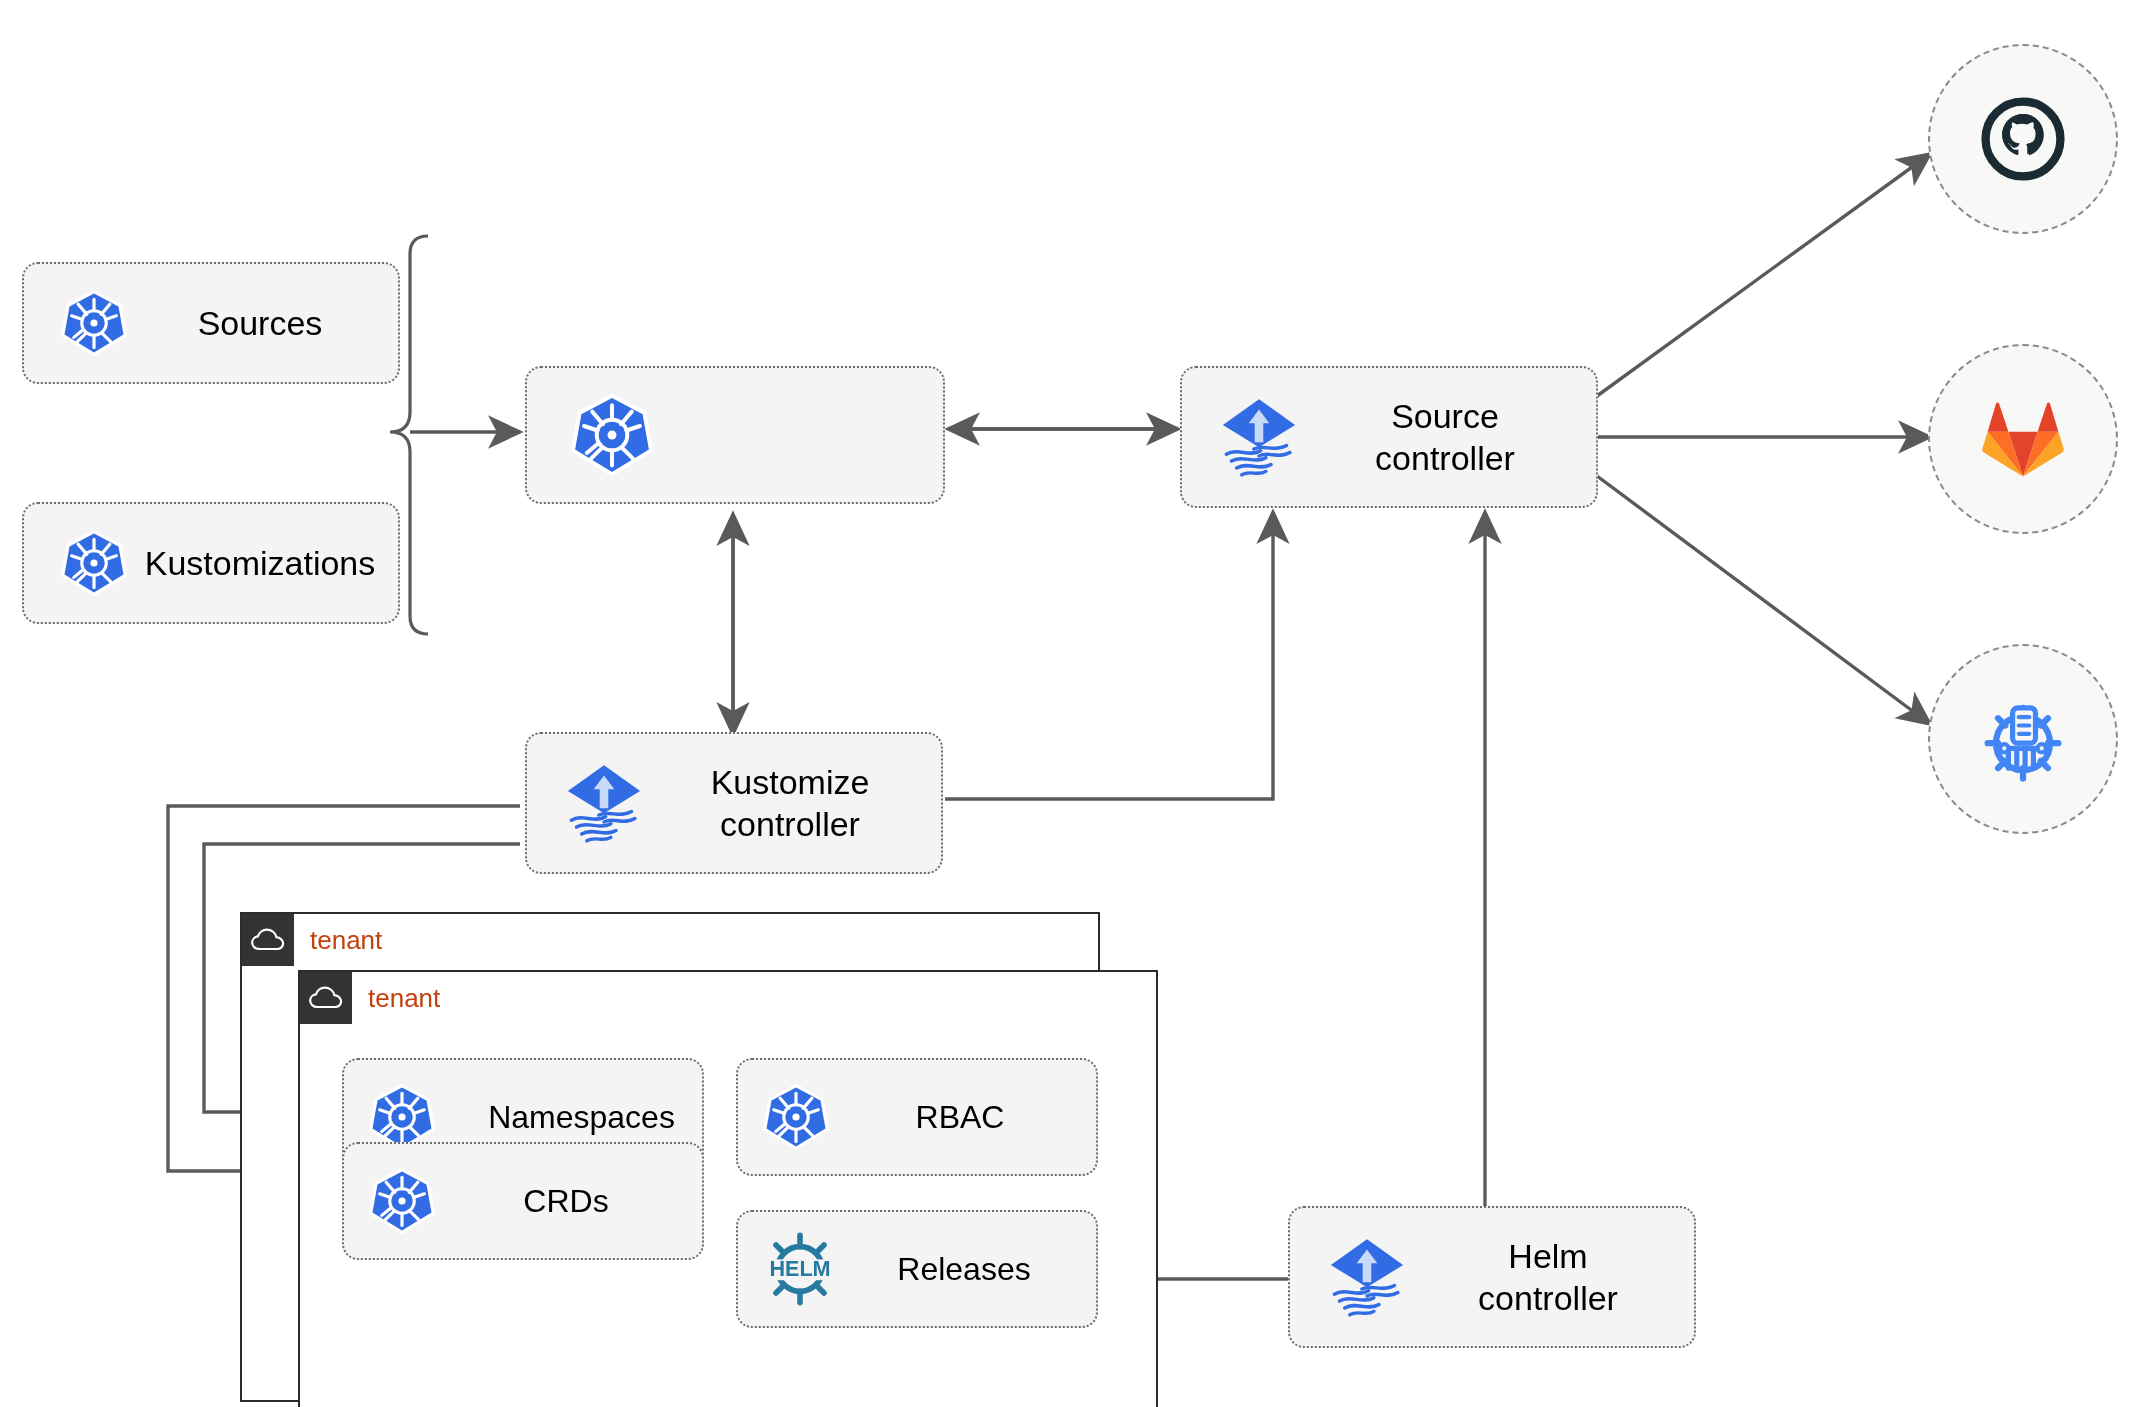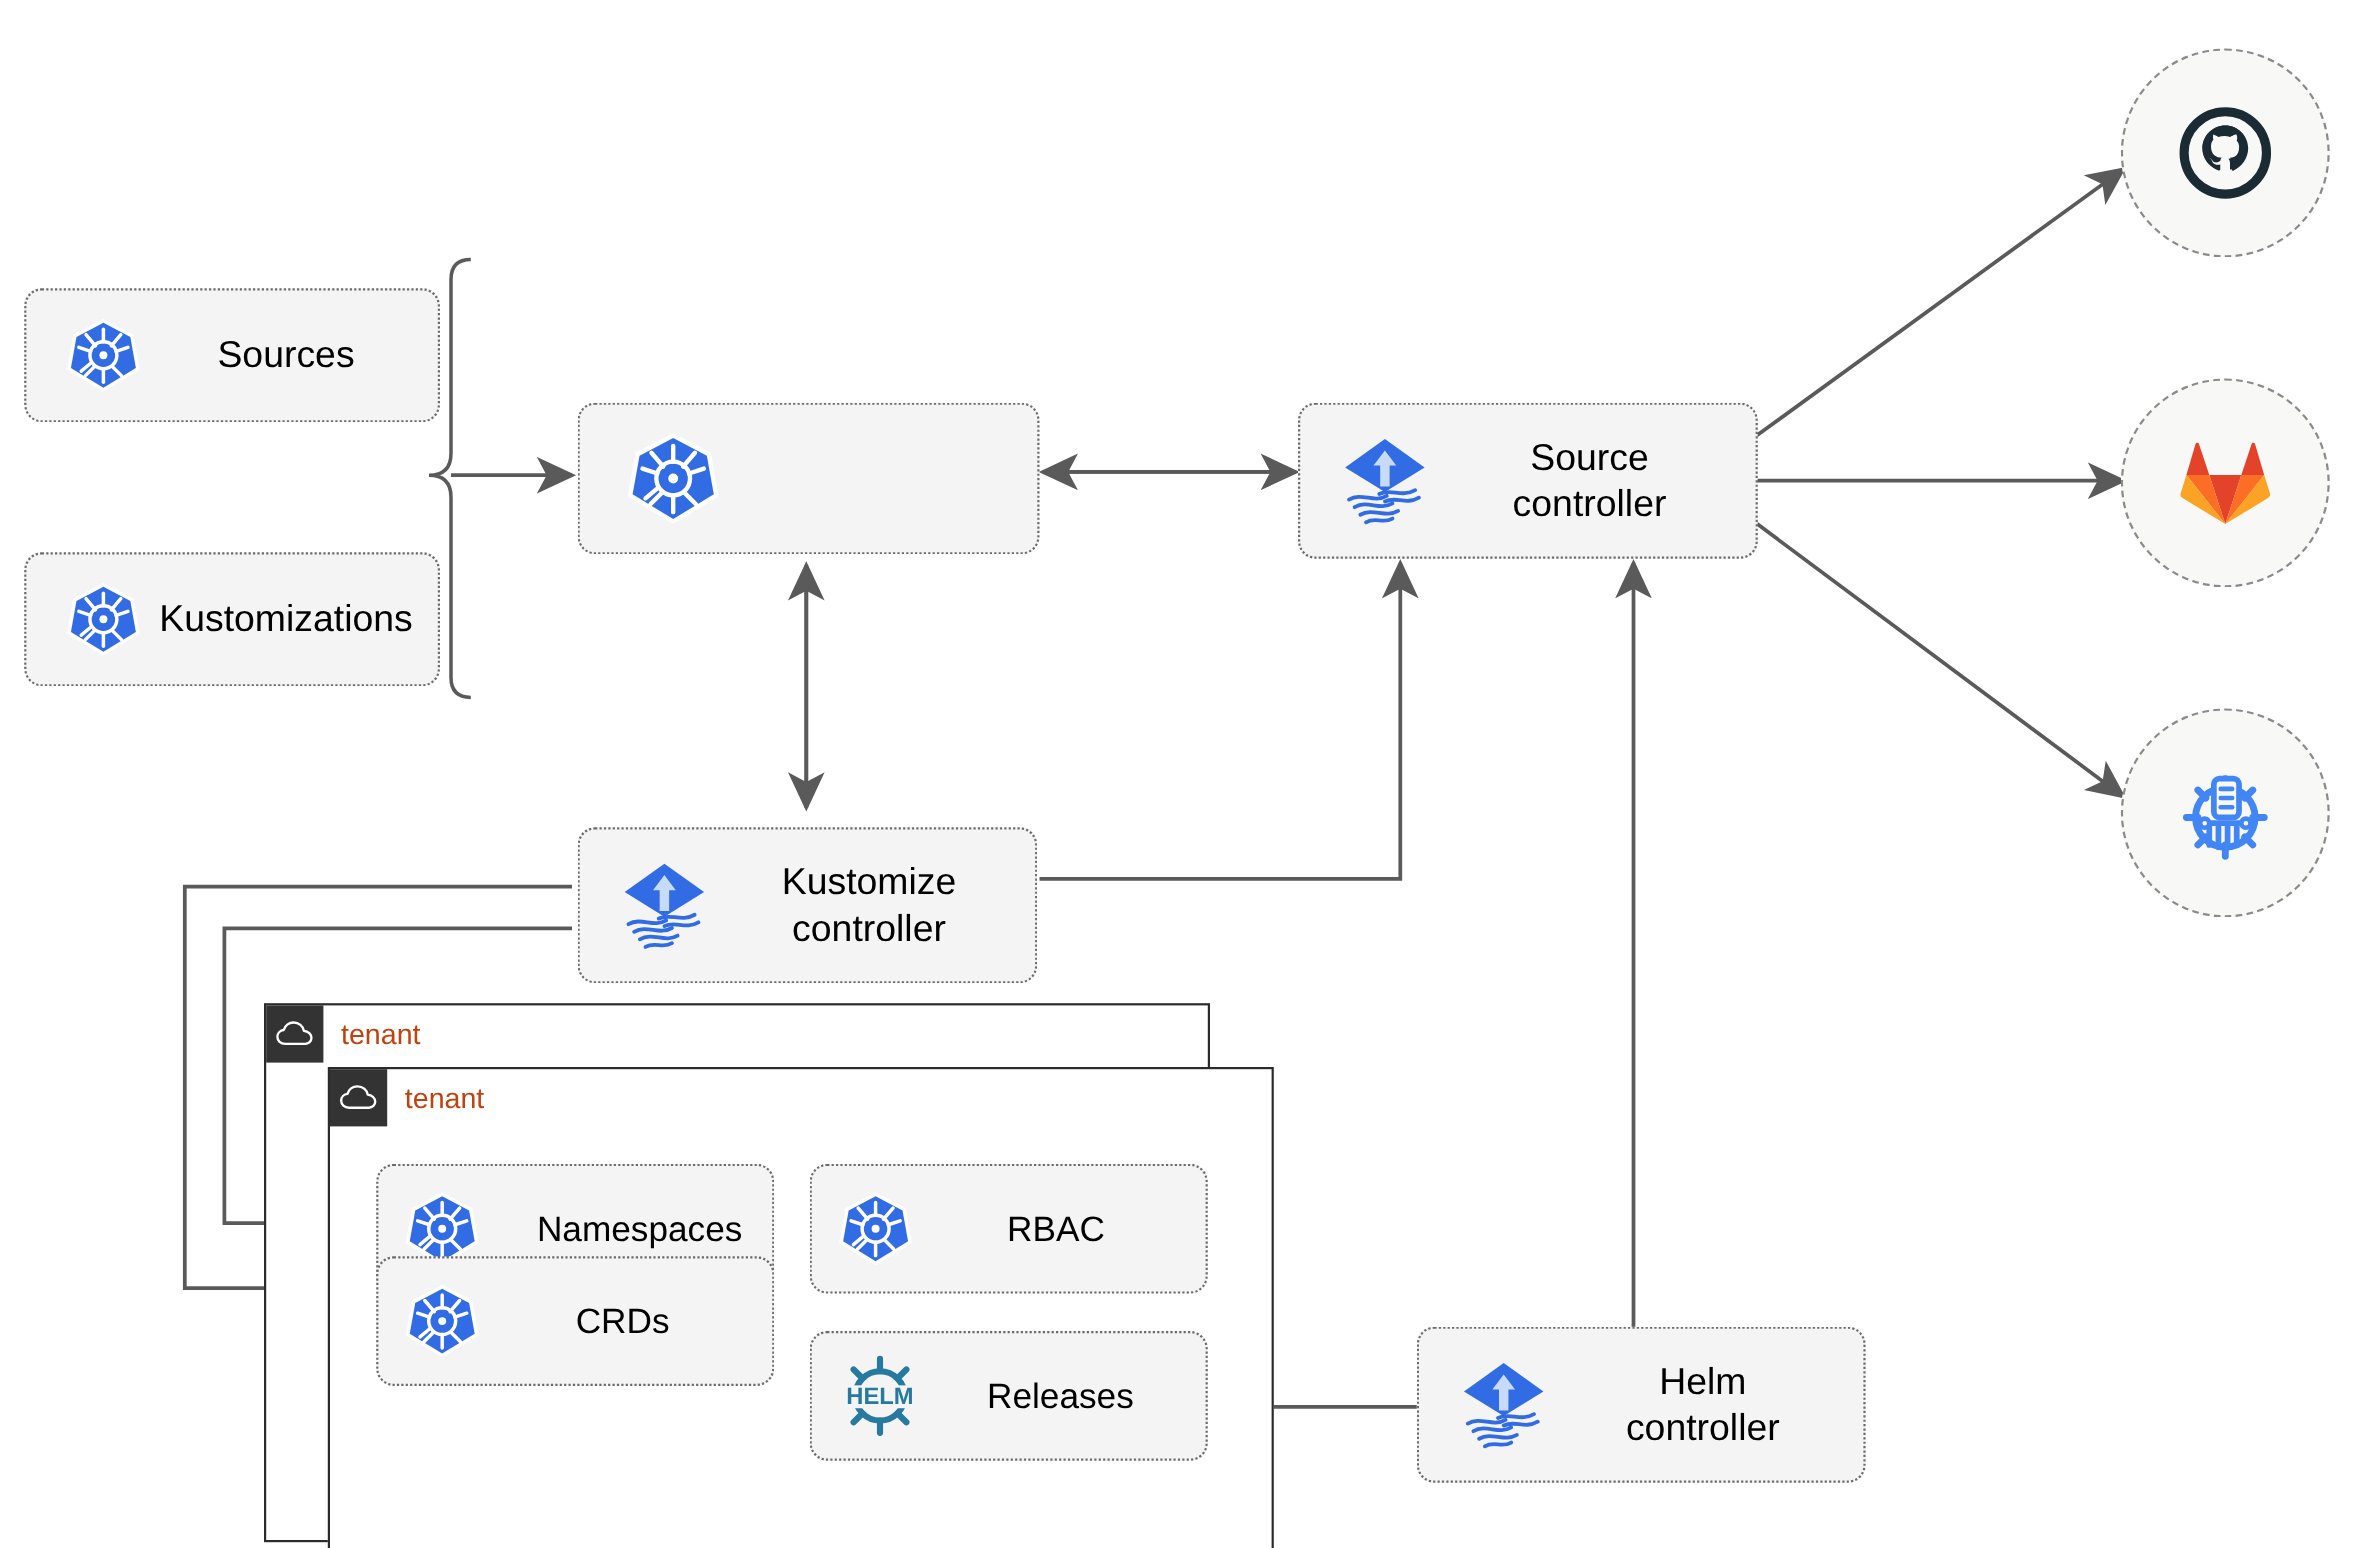--- a/index.html
+++ b/index.html
@@ -199,21 +199,21 @@
           <path d="M30,94 C40,88 48,96 58,90"></path>
           <path d="M44,64 C56,58 68,68 82,60"></path>
           <path d="M50,72 C62,66 72,76 86,68"></path>
         </g>
       </svg>
     </div>
     <div class="lbl">Source
 controller</div>
   </div>
 
-  <div class="node" style="left:525px;top:728px;width:418px;height:142px;">
+  <div class="node" style="left:525px;top:708px;width:418px;height:142px;">
     <div class="ico flux-wrap" style="margin-left:34px;">
       <svg viewBox="0 0 100 100" width="86" height="86" aria-hidden="true">
         <polygon points="50,6 92,36 50,62 8,36" fill="#326ce5"></polygon>
         <path d="M50,18 L62,34 L55,34 L55,56 L45,56 L45,34 L38,34 Z" fill="#c7daf7"></path>
         <g stroke="#326ce5" stroke-width="4" stroke-linecap="round" fill="none">
           <path d="M12,70 C26,62 38,74 52,66"></path>
           <path d="M18,78 C32,70 44,82 58,74"></path>
           <path d="M24,86 C38,78 50,90 64,82"></path>
           <path d="M30,94 C40,88 48,96 58,90"></path>
           <path d="M44,64 C56,58 68,68 82,60"></path>

